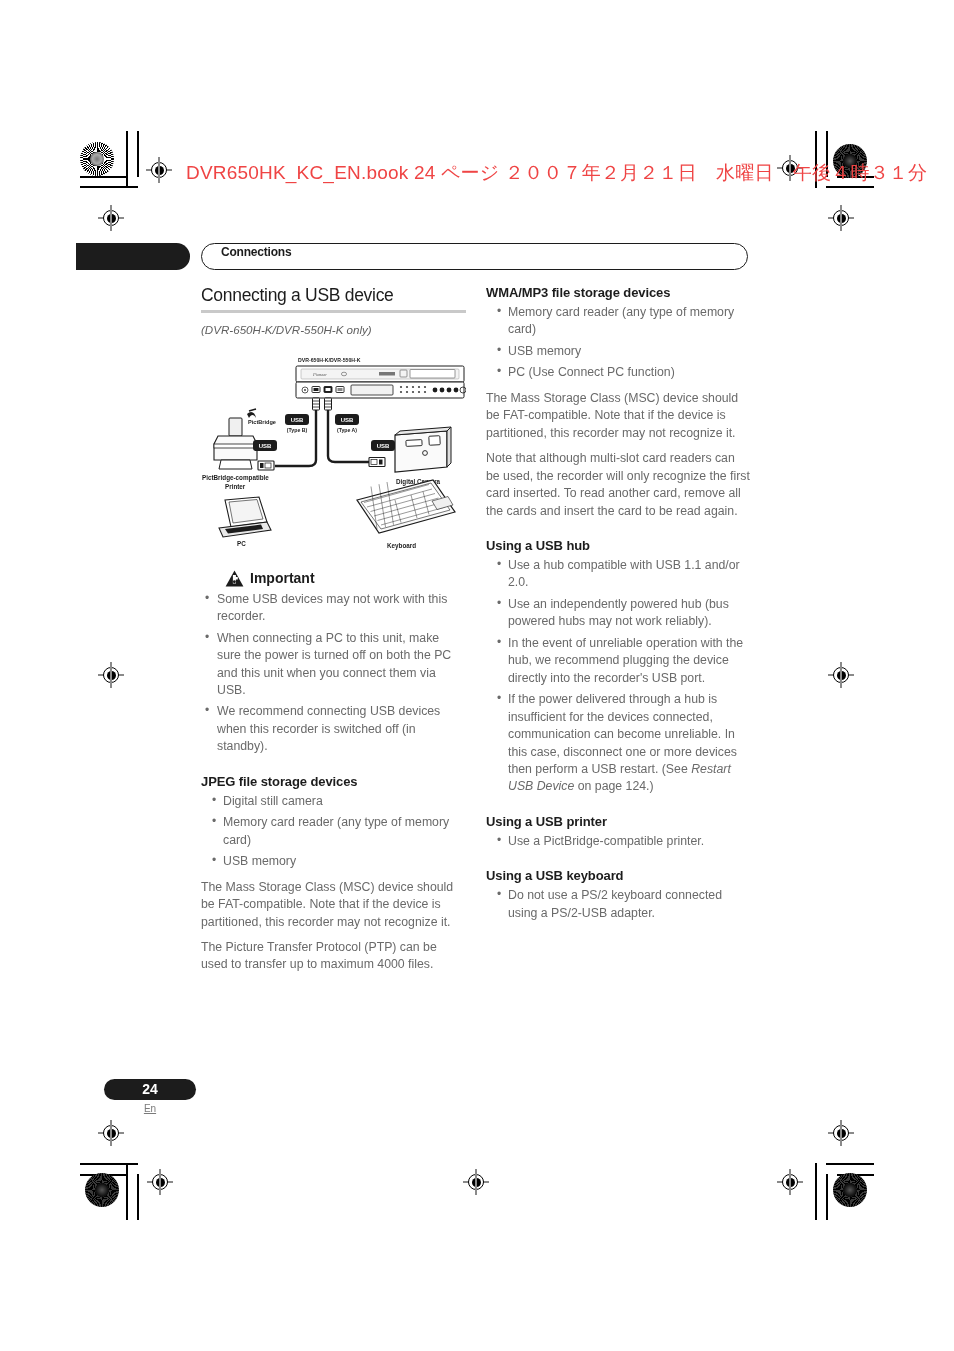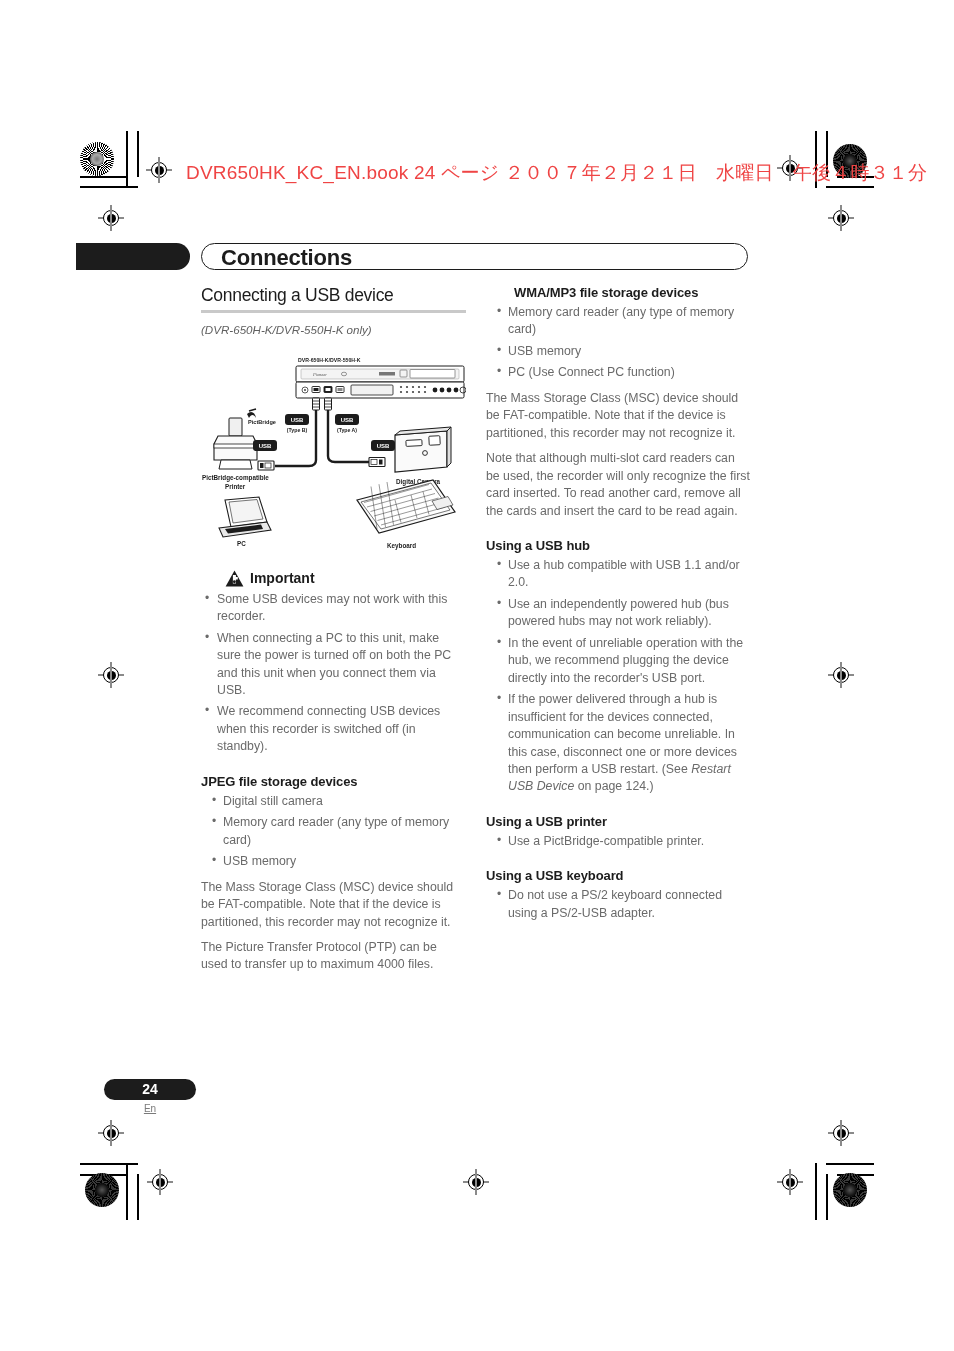--- a/index.html
+++ b/index.html
@@ -118,21 +118,21 @@
     width: 547px;
     height: 27px;
     border: 1.6px solid #1c1c1c;
     border-radius: 14px;
     box-sizing: border-box;
   }
   .chapter-title {
     position: absolute;
     left: 221px;
     top: 245px;
-    font-size: 22px;
+    font-size: 12px;
     font-weight: bold;
     color: #1c1c1c;
     letter-spacing: -0.2px;
     text-align: center;
   }
 
   
   .col {
     position: absolute;
     width: 265px;
@@ -503,21 +503,21 @@
       <li>Digital still camera</li>
       <li>Memory card reader (any type of memory card)</li>
       <li>USB memory</li>
     </ul>
     <p class="body">The Mass Storage Class (MSC) device should be FAT-compatible. Note that if the device is partitioned, this recorder may not recognize it.</p>
     <p class="body">The Picture Transfer Protocol (PTP) can be used to transfer up to maximum 4000 files.</p>
   </div>
 
   <div class="col col-right">
 
-    <h2 class="sub-head" style="margin-top:0;margin-left:28px;">WMA/MP3 file storage devices</h2>
+    <h2 class="sub-head" style="margin-top:0;">WMA/MP3 file storage devices</h2>
     <ul class="bullets indent">
       <li>Memory card reader (any type of memory card)</li>
       <li>USB memory</li>
       <li>PC (Use Connect PC function)</li>
     </ul>
     <p class="body">The Mass Storage Class (MSC) device should be FAT-compatible. Note that if the device is partitioned, this recorder may not recognize it.</p>
     <p class="body">Note that although multi-slot card readers can be used, the recorder will only recognize the first card inserted. To read another card, remove all the cards and insert the card to be read again.</p>
 
     <h2 class="sub-head">Using a USB hub</h2>
     <ul class="bullets indent">

